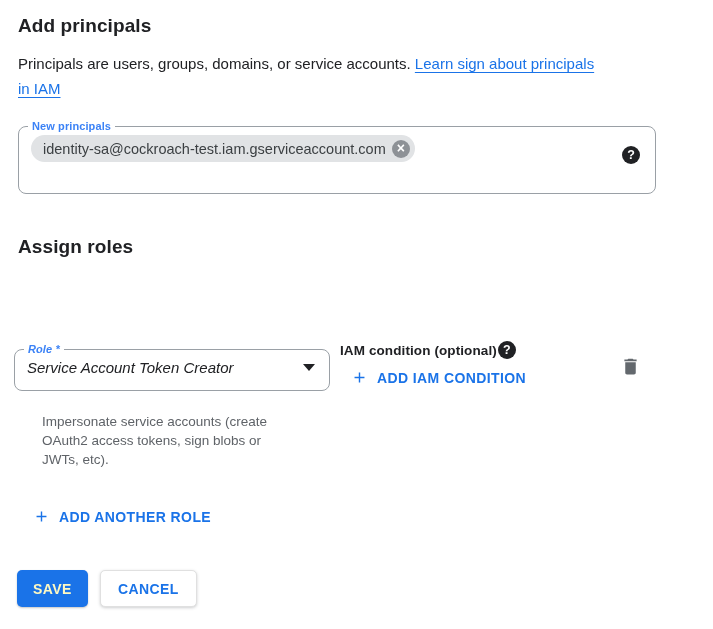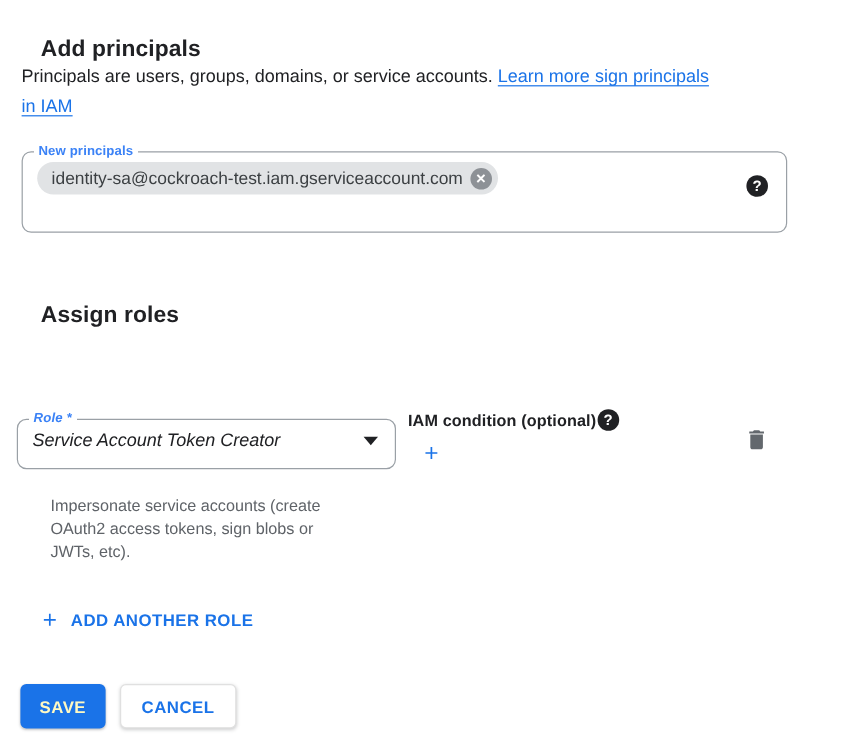--- a/index.html
+++ b/index.html
@@ -14,21 +14,21 @@
     width: 713px;
     height: 629px;
     background: #ffffff;
     overflow: hidden;
   }
 
   
   .section-title {
     position: absolute;
     left: 18px;
-    margin: 16px;
+    margin: 0;
     font-size: 19px;
     font-weight: 700;
     letter-spacing: 0.1px;
     color: #202124;
   }
   #add-principals-title { top: 15px; }
   #assign-roles-title   { top: 236px; }
 
   
   .desc {
@@ -207,21 +207,21 @@
 </style>
 </head>
 <body>
 
 <div class="page">
 
   <h1 class="section-title" id="add-principals-title">Add principals</h1>
 
   <p class="desc" id="principals-desc">
     <span>Principals are users, groups, domains, or service accounts.</span>
-    <a class="link"><span>Learn more sign principals</span><br><span>in IAM</span></a>
+    <a class="link"><span>Learn sign about principals</span><br><span>in IAM</span></a>
   </p>
 
   <fieldset class="outlined" id="new-principals-field">
     <legend>New principals</legend>
     <div class="chip-row">
       <span class="chip">
         <span>identity-sa@cockroach-test.iam.gserviceaccount.com</span>
         <span class="chip-close">×</span>
       </span>
     </div>
@@ -247,20 +247,21 @@
 
   <div class="iam-label-row">
     <span>IAM condition (optional)</span>
     <span class="help-icon">?</span>
   </div>
 
   <button class="text-button" id="add-iam-condition">
     <svg class="add-icon" viewBox="0 0 24 24">
         <path d="M19 13h-6v6h-2v-6H5v-2h6V5h2v6h6v2z"></path>
       </svg>
+    <span>ADD IAM CONDITION</span>
   </button>
 
   <button class="trash-button">
     <svg viewBox="0 0 24 24">
         <path d="M6 19c0 1.1.9 2 2 2h8c1.1 0 2-.9 2-2V7H6v12zM19 4h-3.5l-1-1h-5l-1 1H5v2h14V4z"></path>
       </svg>
   </button>
 
   <button class="text-button" id="add-another-role">
     <svg class="add-icon" viewBox="0 0 24 24">

